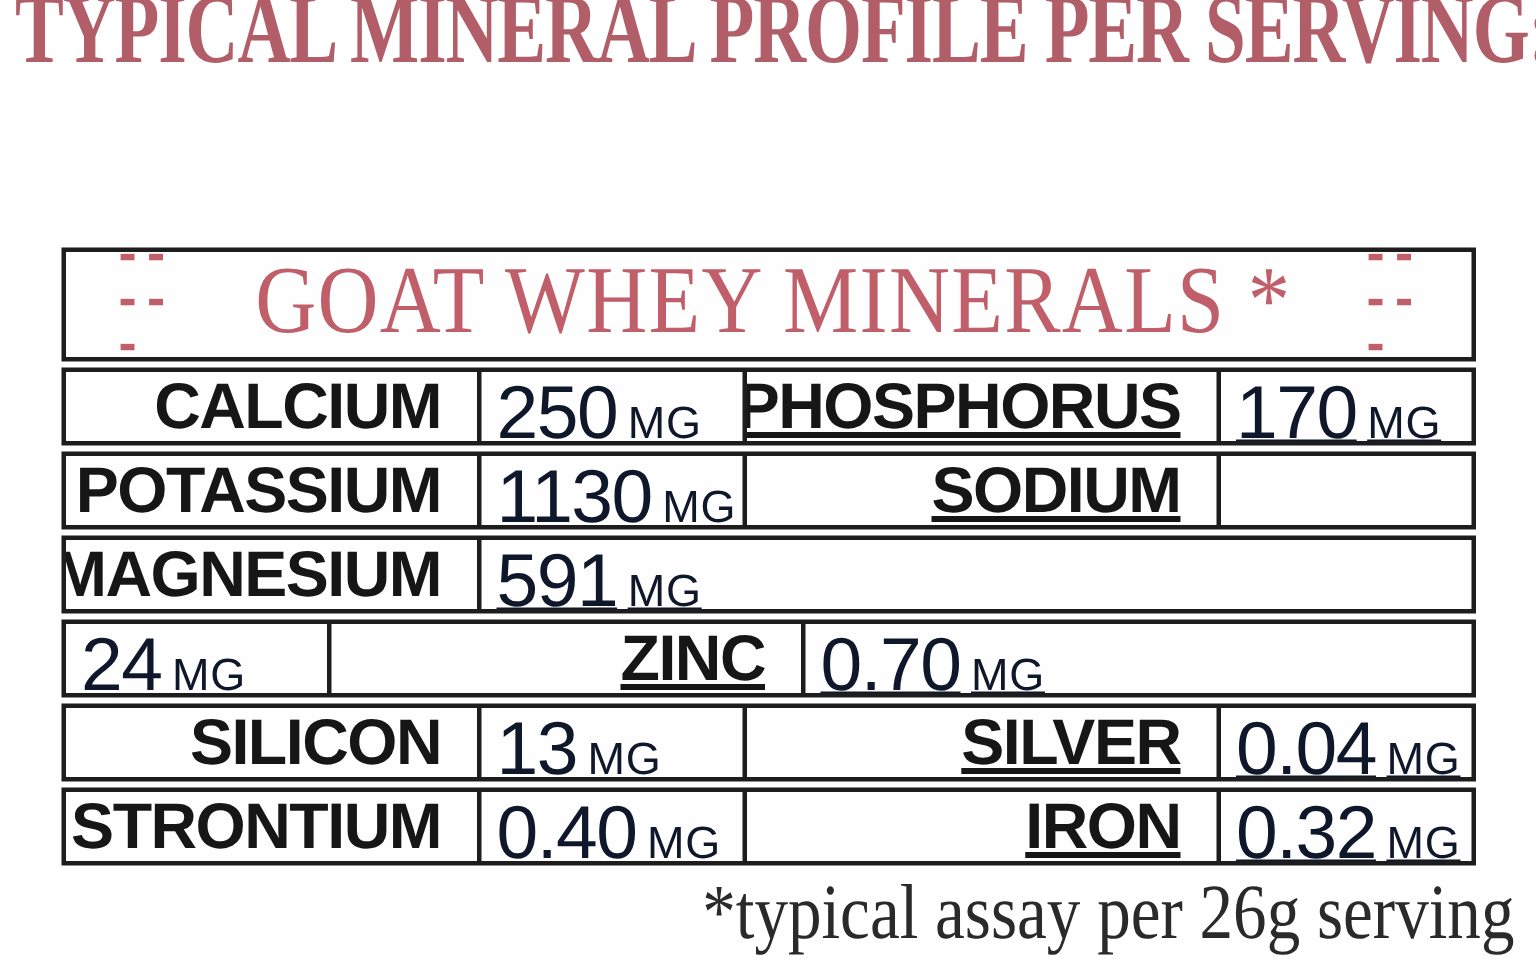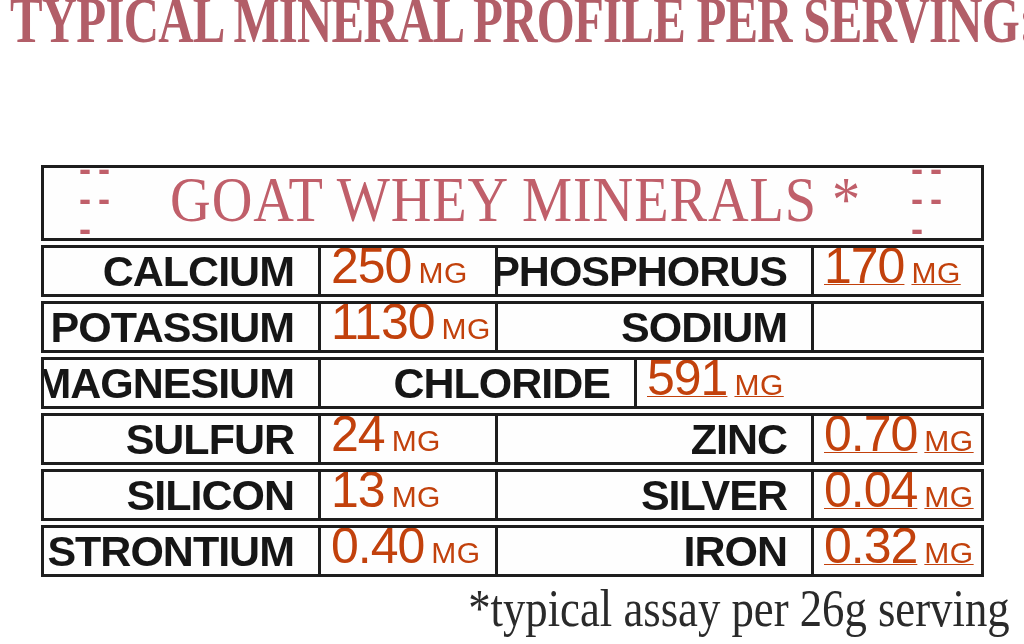--- a/index.html
+++ b/index.html
@@ -86,28 +86,28 @@
     padding-right: 24px;
     border-right: 3px solid #1d1d1d;
     font-weight: bold;
     font-size: 43px;
     letter-spacing: -1px;
     color: #161616;
     white-space: nowrap;
     overflow: hidden;
   }
   .cell.n1 { width: 277px; }
-  .cell.n2 { width: 316px; }
+  .cell.n2 { width: 316px; text-decoration: underline; }
   .cell.value {
     display: block;
-    line-height: 34px;
+    line-height: 52px;
     padding-top: 1px;
     padding-left: 10px;
     white-space: nowrap;
-    color: #c2410c;
+    color: #0f172a;
     overflow: hidden;
   }
   .cell.v1 { width: 177px; border-right: 3px solid #1d1d1d; }
   .cell.v2 { flex: 1; text-decoration: underline; }
   .num  { font-size: 50px; letter-spacing: -1px; }
   .unit { font-size: 30px; margin-left: 7px; letter-spacing: 0.5px; }
 
   
   .footnote {
     position: absolute;
@@ -152,28 +152,26 @@
     <div class="t-row">
       <div class="cell name n1">POTASSIUM</div>
       <div class="cell value v1">
         <span class="num">1130</span><span class="unit">MG</span>
       </div>
       <div class="cell name n2">SODIUM</div>
     </div>
 
     <div class="t-row">
       <div class="cell name n1">MAGNESIUM</div>
-      <div class="cell name n2">CHLORIDE</div>
       <div class="cell value v2">
         <span class="num">591</span><span class="unit">MG</span>
       </div>
     </div>
 
     <div class="t-row">
-      <div class="cell name n1">SULFUR</div>
       <div class="cell value v1">
         <span class="num">24</span><span class="unit">MG</span>
       </div>
       <div class="cell name n2">ZINC</div>
       <div class="cell value v2">
         <span class="num">0.70</span><span class="unit">MG</span>
       </div>
     </div>
 
     <div class="t-row">

